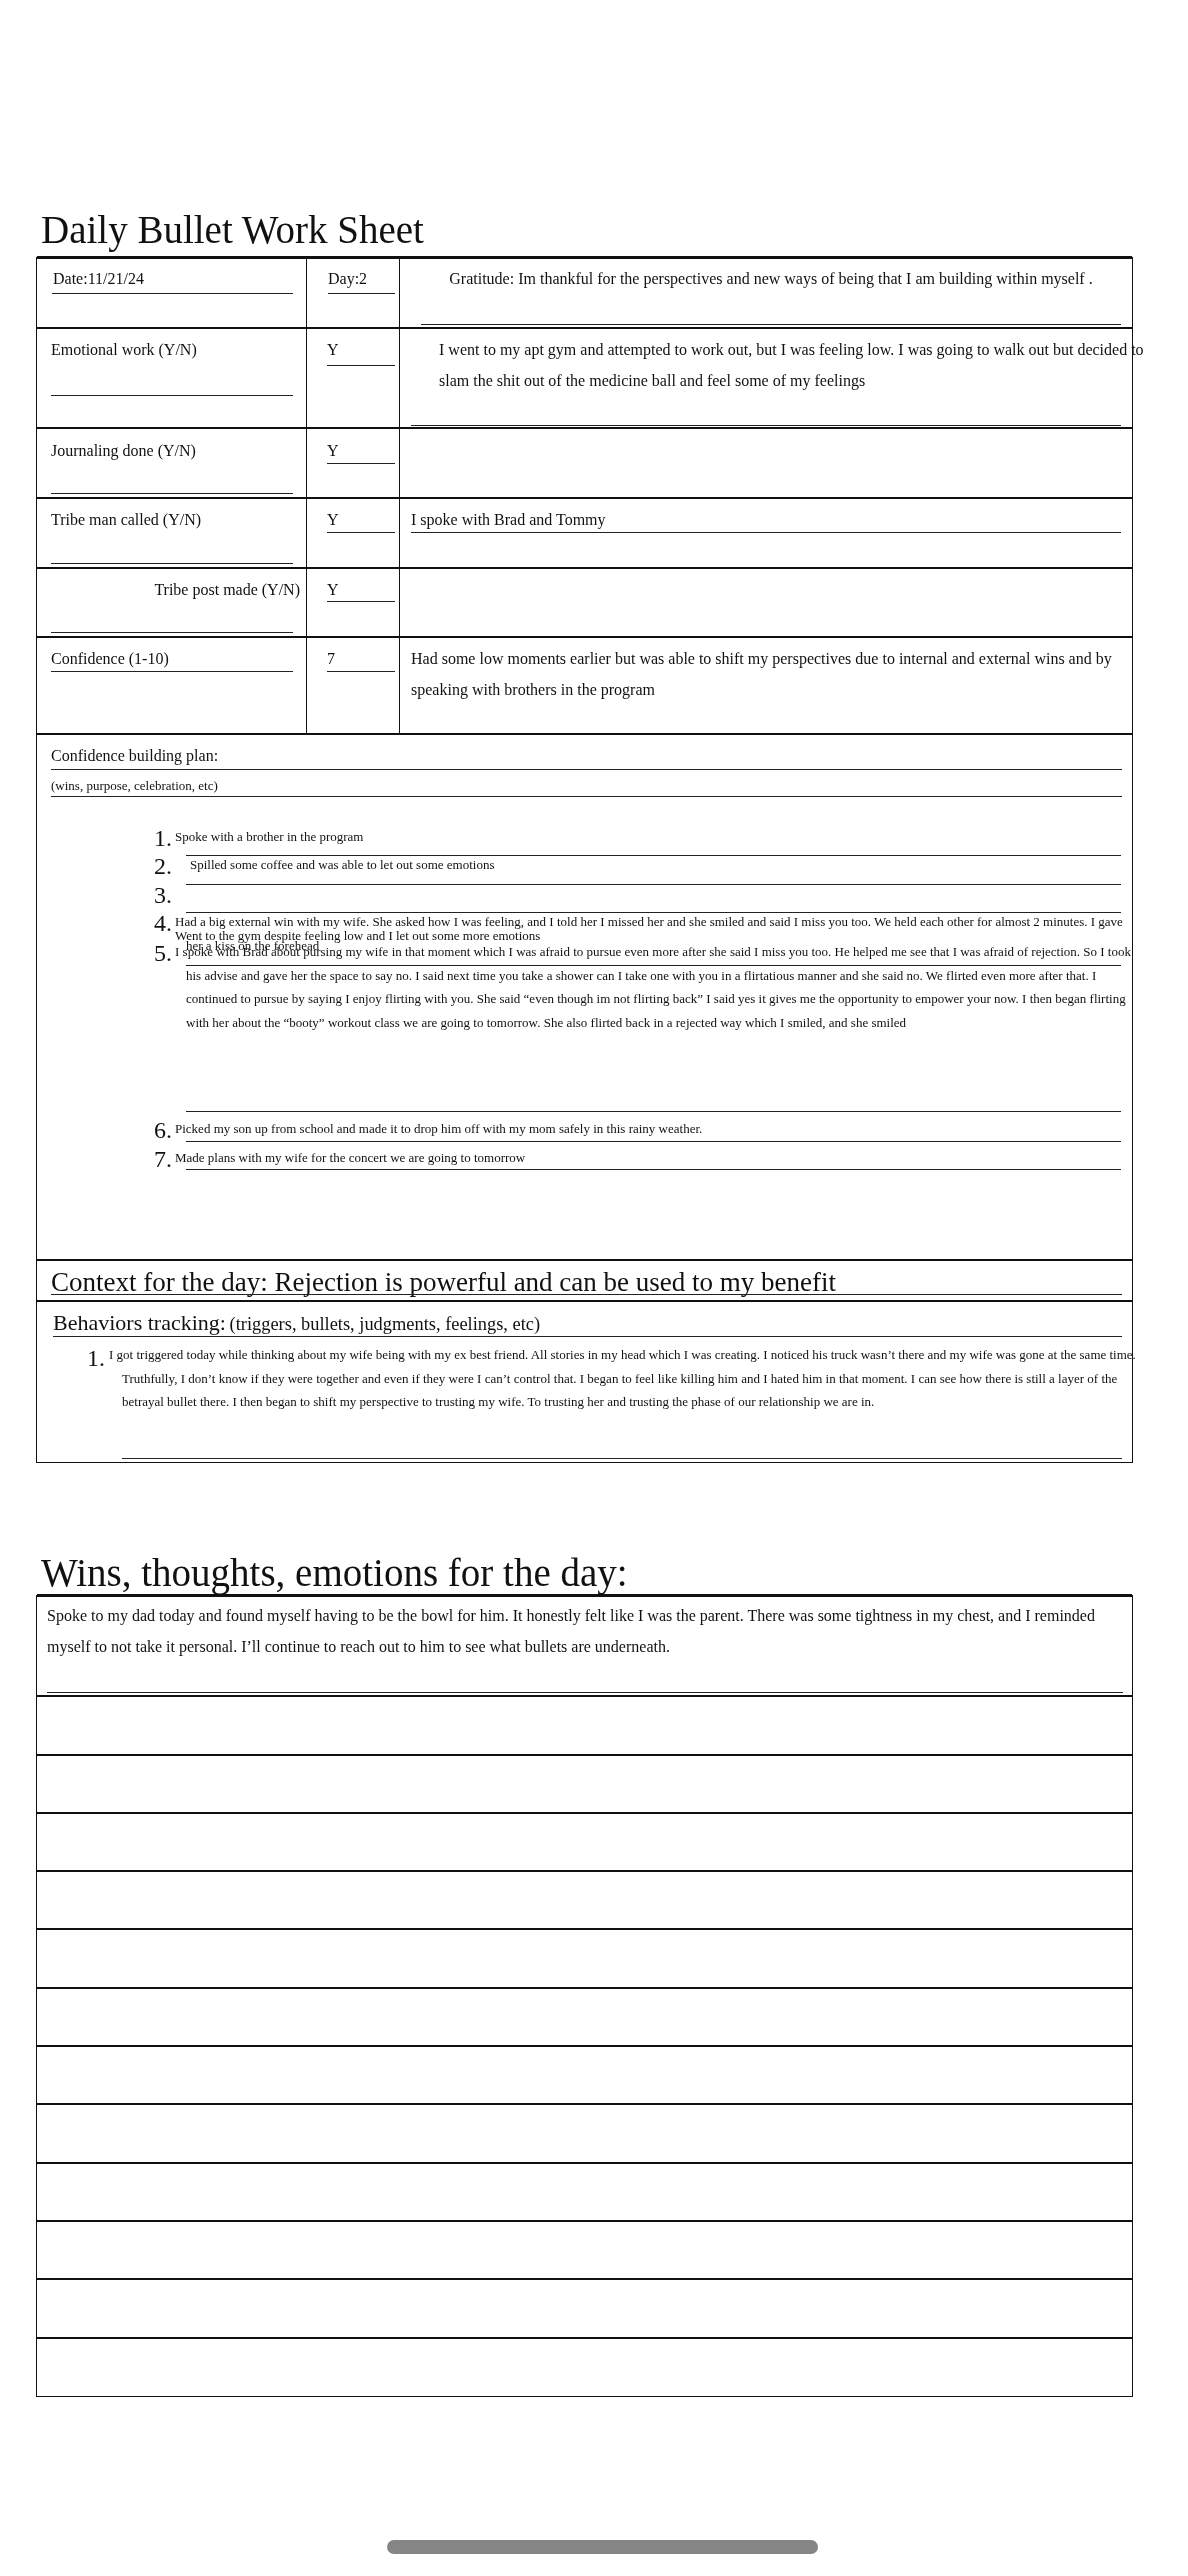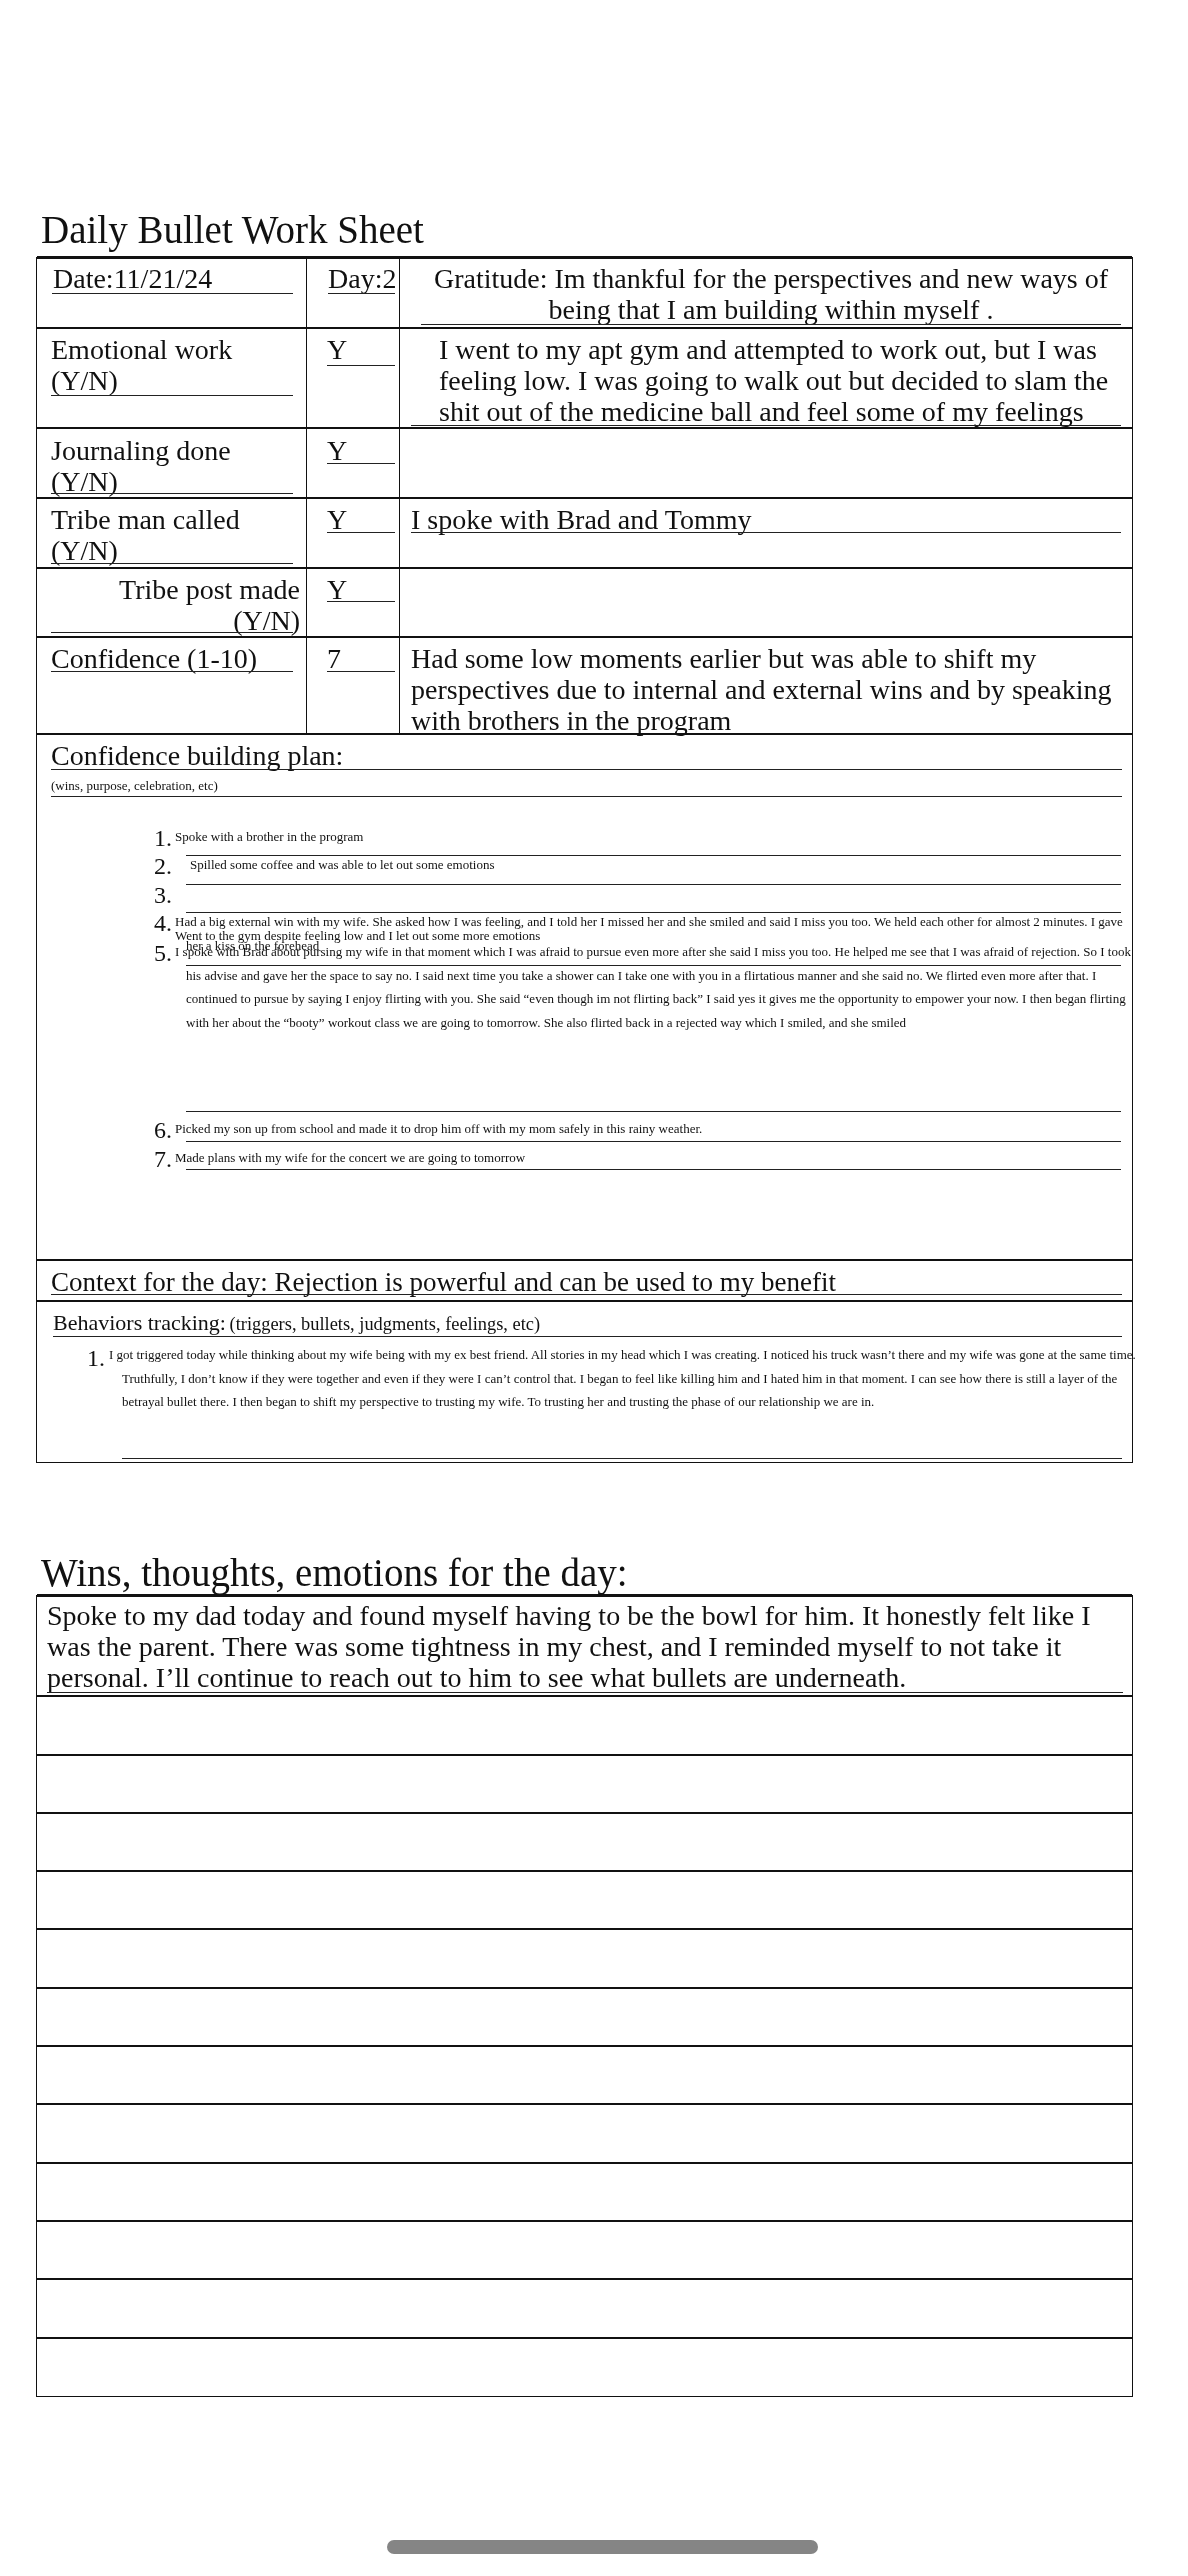--- a/index.html
+++ b/index.html
@@ -4,21 +4,21 @@
 <style>
   html, body { margin:0; padding:0; background:#ffffff; }
   body { width:1188px; height:2576px; position:relative; overflow:hidden;
          font-family:"Liberation Serif", "DejaVu Serif", serif; color:#111; }
   .abs { position:absolute; }
   .title { font-size:39px; line-height:44px; white-space:nowrap; }
   .box { position:absolute; border:1.8px solid #111; box-sizing:border-box; }
   .hline { position:absolute; height:0; border-top:2.8px solid #111; }
   .vline { position:absolute; width:0; border-left:1.8px solid #111; }
   .uline { position:absolute; height:0; border-top:1.8px solid #222; }
-  .t28 { font-size:28px; line-height:31px; }
+  .t28 { font-size:16px; line-height:31px; }
   .t29 { font-size:27px; line-height:31px; }
   .t19 { font-size:13px; line-height:24px; }
   .cell-text { position:absolute; white-space:normal; }
   .num { position:absolute; font-size:24px; line-height:24px; text-align:right; width:28px; }
   .home { position:absolute; left:387px; top:2540px; width:431px; height:14px; border-radius:7.4px; background:#858585; }
 </style>
 </head>
 <body>
 
 <div class="abs title" style="left:41px; top:208px;">Daily Bullet Work Sheet</div>

